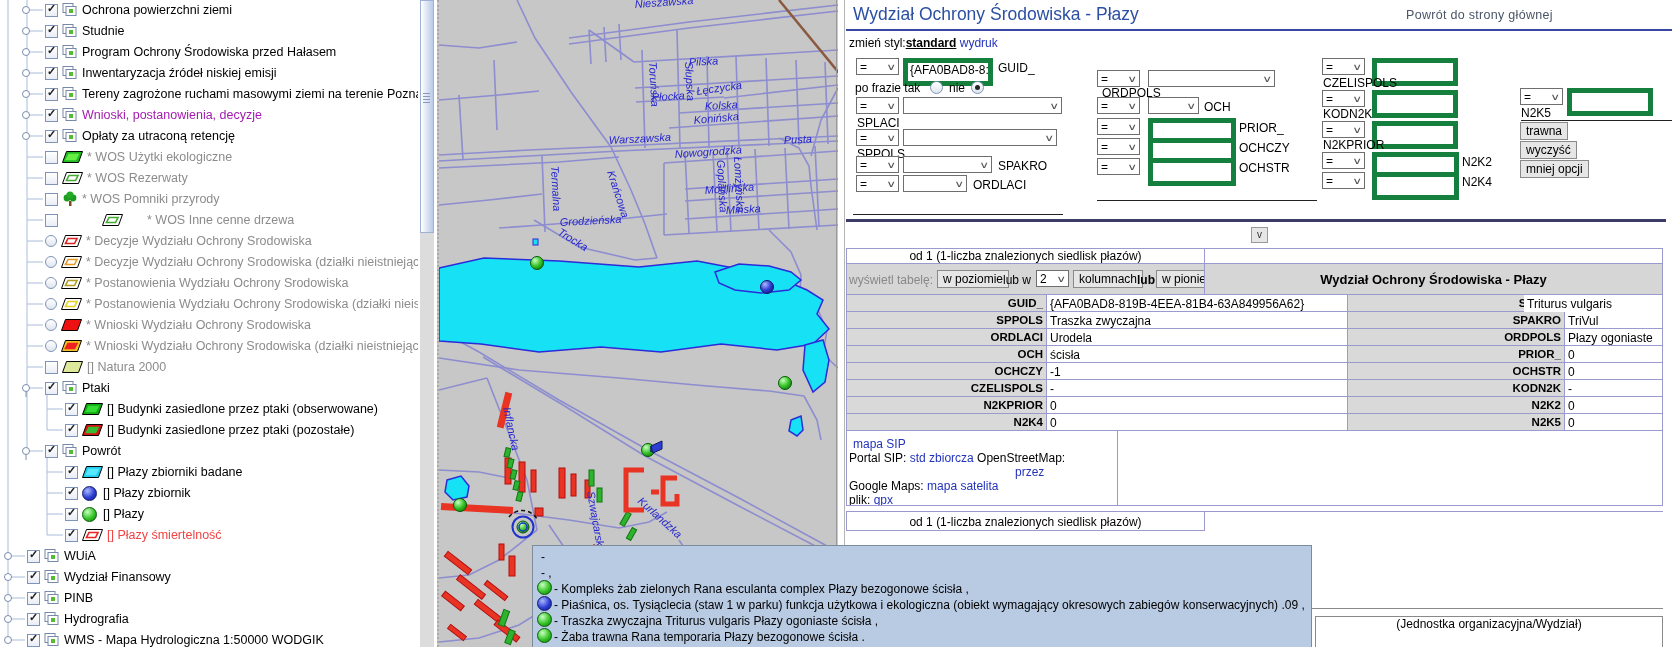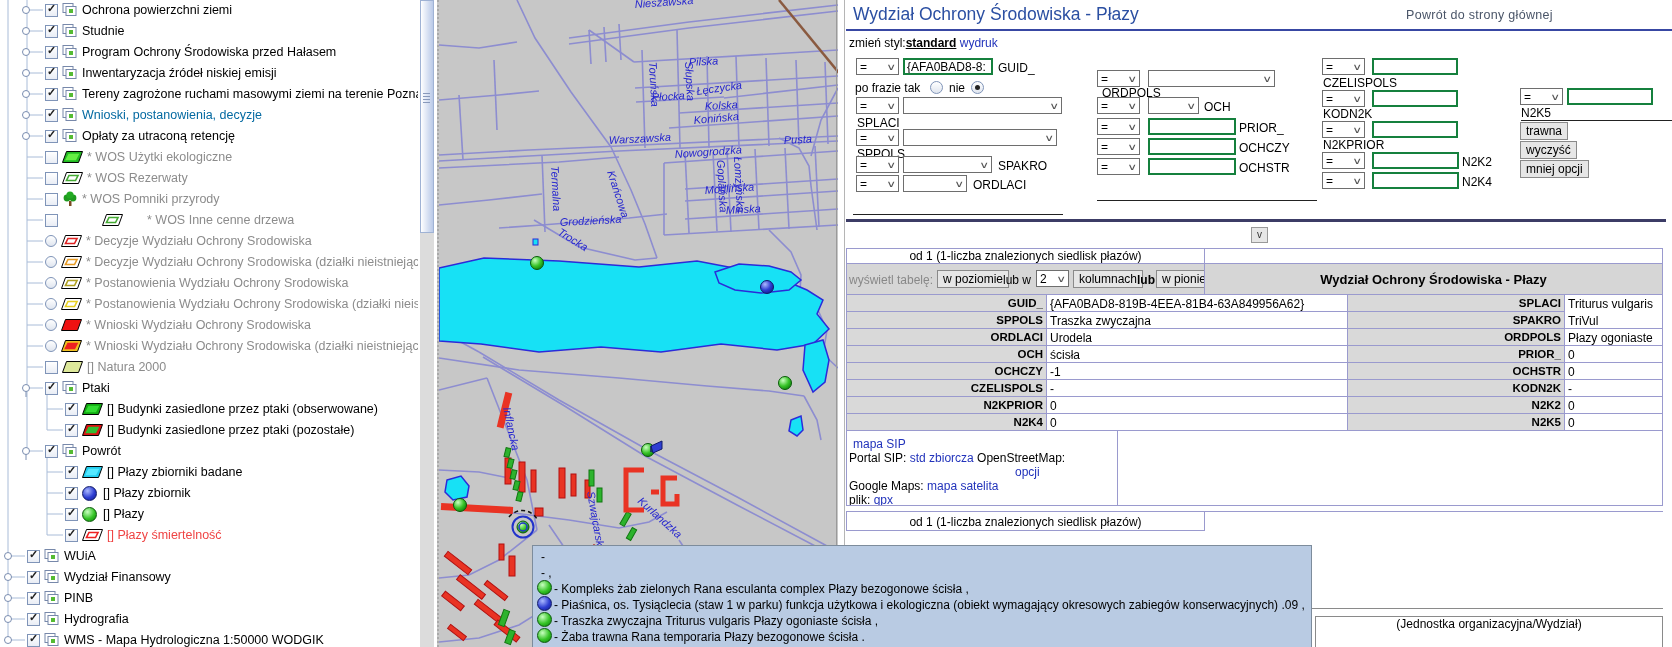--- a/index.html
+++ b/index.html
@@ -22,21 +22,21 @@
   
   #panel{position:absolute;left:846px;top:0;width:826px;height:647px;background:#fff;font-size:12px}
   #ptitle{position:absolute;left:7px;top:4px;font-size:17.5px;color:#2b4fa2}
   #pback{position:absolute;left:560px;top:8px;font-size:12.5px;color:#4a5568;letter-spacing:.3px}
   #prule{position:absolute;left:0;top:29px;width:826px;height:2px;background:#3847a3}
   #pstyle{position:absolute;left:3px;top:36px;font-size:12px}
   #pstyle .std{font-weight:bold;text-decoration:underline}
   #pstyle .lnk{color:#2233bb}
   .sel{position:absolute;height:17px;background:#fff;border:1px solid #6e6e6e;box-sizing:border-box;font-size:12px;display:flex;align-items:center;justify-content:space-between;padding:0 3px}
   .sel .ch{color:#555;font-size:9px;transform:scale(1.5,1)}
-  .inp{position:absolute;height:17px;background:#fff;border:2px solid #15803d;box-sizing:border-box;font-size:12px;padding:0 2px;overflow:hidden;white-space:nowrap;line-height:15px}
+  .inp{position:absolute;height:28px;background:#fff;border:5px solid #15803d;box-sizing:border-box;font-size:12px;padding:0 2px;overflow:hidden;white-space:nowrap;line-height:15px}
   .flab{position:absolute;font-size:12px;white-space:nowrap}
   .uline{position:absolute;height:1px;background:#222}
   .btn{position:absolute;background:#e6e6e6;border:1px solid #8a8a8a;box-sizing:border-box;font-size:12px;padding:1px 5px;white-space:nowrap}
   #darkrule{position:absolute;left:0;top:219px;width:820px;height:3px;background:#3c3c66}
   #minidd{position:absolute;left:405px;top:227px;width:17px;height:16px;background:#e6e6e6;border:1px solid #999;box-sizing:border-box;font-size:10px;text-align:center;line-height:14px;color:#333}
   
   .tb{position:absolute;box-sizing:border-box;border:1px solid #9a9ace}
   .cell{position:absolute;box-sizing:border-box;font-size:12px;overflow:hidden;white-space:nowrap}
   .gray{background:#d6d6d6}
   .labcell{background:#d9d9d9;font-weight:bold;font-size:11.5px;text-align:right;padding:2px 3px 0 0}
@@ -174,21 +174,21 @@
       <div class="trow" style="left: 45px; top: 105px;">
         <span class="cb">
           <span class="mk">✓</span>
         </span>
         <span style="width:4px"></span>
         <svg width="16" height="15">
           <rect x="1" y="0.5" width="10" height="9" fill="#fff" stroke="#7788aa"></rect>
           <rect x="4" y="3.5" width="10" height="9" fill="#fff" stroke="#7788aa"></rect>
           <rect x="7" y="6" width="4" height="4" fill="#55bb33"></rect>
         </svg>
-        <span class="lbl" style="color:#0369a1">Wnioski, postanowienia, decyzje</span>
+        <span class="lbl" style="color:#a21caf">Wnioski, postanowienia, decyzje</span>
       </div>
       <div class="trow" style="left: 45px; top: 126px;">
         <span class="cb">
           <span class="mk">✓</span>
         </span>
         <span style="width:4px"></span>
         <svg width="16" height="15">
           <rect x="1" y="0.5" width="10" height="9" fill="#fff" stroke="#7788aa"></rect>
           <rect x="4" y="3.5" width="10" height="9" fill="#fff" stroke="#7788aa"></rect>
           <rect x="7" y="6" width="4" height="4" fill="#55bb33"></rect>
@@ -753,21 +753,21 @@
             <span class="ch">∨</span>
           </span>
      <span class="btn" style="left:226px;top:6px">kolumnach</span>
      <span style="position:absolute;left:290px;top:9px;font-weight:bold">lub</span>
      <span class="btn" style="left:309px;top:6px">w pionie</span>
    </div>
         <div class="cell gray bB" style="left:359px;top:264px;width:457px;height:31px;text-align:center;font-weight:bold;font-size:13px;padding-top:8px">Wydział Ochrony Środowiska - Płazy</div>
         <div class="cell labcell bR bB" style="left:1px;top:295px;width:200px;height:17px">GUID_</div>
         <div class="cell valcell bR bB" style="left:201px;top:295px;width:301px;height:17px">{AFA0BAD8-819B-4EEA-81B4-63A849956A62}</div>
         <div class="cell labcell bR bB" style="left:502px;top:295px;width:217px;height:17px">SPLACI</div>
-        <div class="cell valcell bB" style="left:719px;top:295px;width:97px;height:31px">Triturus vulgaris</div>
+        <div class="cell valcell bB" style="left:678px;top:295px;width:97px;height:31px">Triturus vulgaris</div>
         <div class="cell labcell bR bB" style="left:1px;top:312px;width:200px;height:17px">SPPOLS</div>
         <div class="cell valcell bR bB" style="left:201px;top:312px;width:301px;height:17px">Traszka zwyczajna</div>
         <div class="cell labcell bR bB" style="left:502px;top:312px;width:217px;height:17px">SPAKRO</div>
         <div class="cell valcell bB" style="left:719px;top:312px;width:97px;height:17px">TriVul</div>
         <div class="cell labcell bR bB" style="left:1px;top:329px;width:200px;height:17px">ORDLACI</div>
         <div class="cell valcell bR bB" style="left:201px;top:329px;width:301px;height:17px">Urodela</div>
         <div class="cell labcell bR bB" style="left:502px;top:329px;width:217px;height:17px">ORDPOLS</div>
         <div class="cell valcell bB" style="left:719px;top:329px;width:97px;height:17px">Płazy ogoniaste</div>
         <div class="cell labcell bR bB" style="left:1px;top:346px;width:200px;height:17px">OCH</div>
         <div class="cell valcell bR bB" style="left:201px;top:346px;width:301px;height:17px">ścisła</div>
@@ -785,21 +785,21 @@
         <div class="cell valcell bR bB" style="left:201px;top:397px;width:301px;height:17px">0</div>
         <div class="cell labcell bR bB" style="left:502px;top:397px;width:217px;height:17px">N2K2</div>
         <div class="cell valcell bB" style="left:719px;top:397px;width:97px;height:17px">0</div>
         <div class="cell labcell bR bB" style="left:1px;top:414px;width:200px;height:17px">N2K4</div>
         <div class="cell valcell bR bB" style="left:201px;top:414px;width:301px;height:17px">0</div>
         <div class="cell labcell bR bB" style="left:502px;top:414px;width:217px;height:17px">N2K5</div>
         <div class="cell valcell bB" style="left:719px;top:414px;width:97px;height:17px">0</div>
         <div class="cell bR" style="left:1px;top:431px;width:271px;height:74px">
     <div style="position:absolute;left:6px;top:6px"><span class="lnk">mapa SIP</span></div>
     <div style="position:absolute;left:2px;top:20px"><span>Portal SIP: </span><span class="lnk">std</span><span>  </span><span class="lnk">zbiorcza</span><span> OpenStreetMap:</span></div>
-    <div style="position:absolute;left:168px;top:34px"><span class="lnk">opcji</span></div>
+    <div style="position:absolute;left:168px;top:34px"><span class="lnk">przez</span></div>
     <div style="position:absolute;left:2px;top:48px"><span>Google Maps: </span><span class="lnk">mapa satelita</span></div>
     <div style="position:absolute;left:2px;top:62px"><span>plik: </span><span class="lnk">gpx</span></div>
   </div>
         <div style="position:absolute;left:0;top:511px;width:817px;height:1px;background:#9a9ace"></div>
         <div class="cell bR bB" style="left:0;top:512px;width:359px;height:19px;text-align:center;padding-top:3px;border-left:1px solid #9a9ace">od 1  (1-liczba znalezionych siedlisk płazów)</div>
       </div>
     <div id="footrule"></div>
     <div id="footbox">
       <div style="font-size:12px">(Jednostka organizacyjna/Wydział)</div>
     </div>

